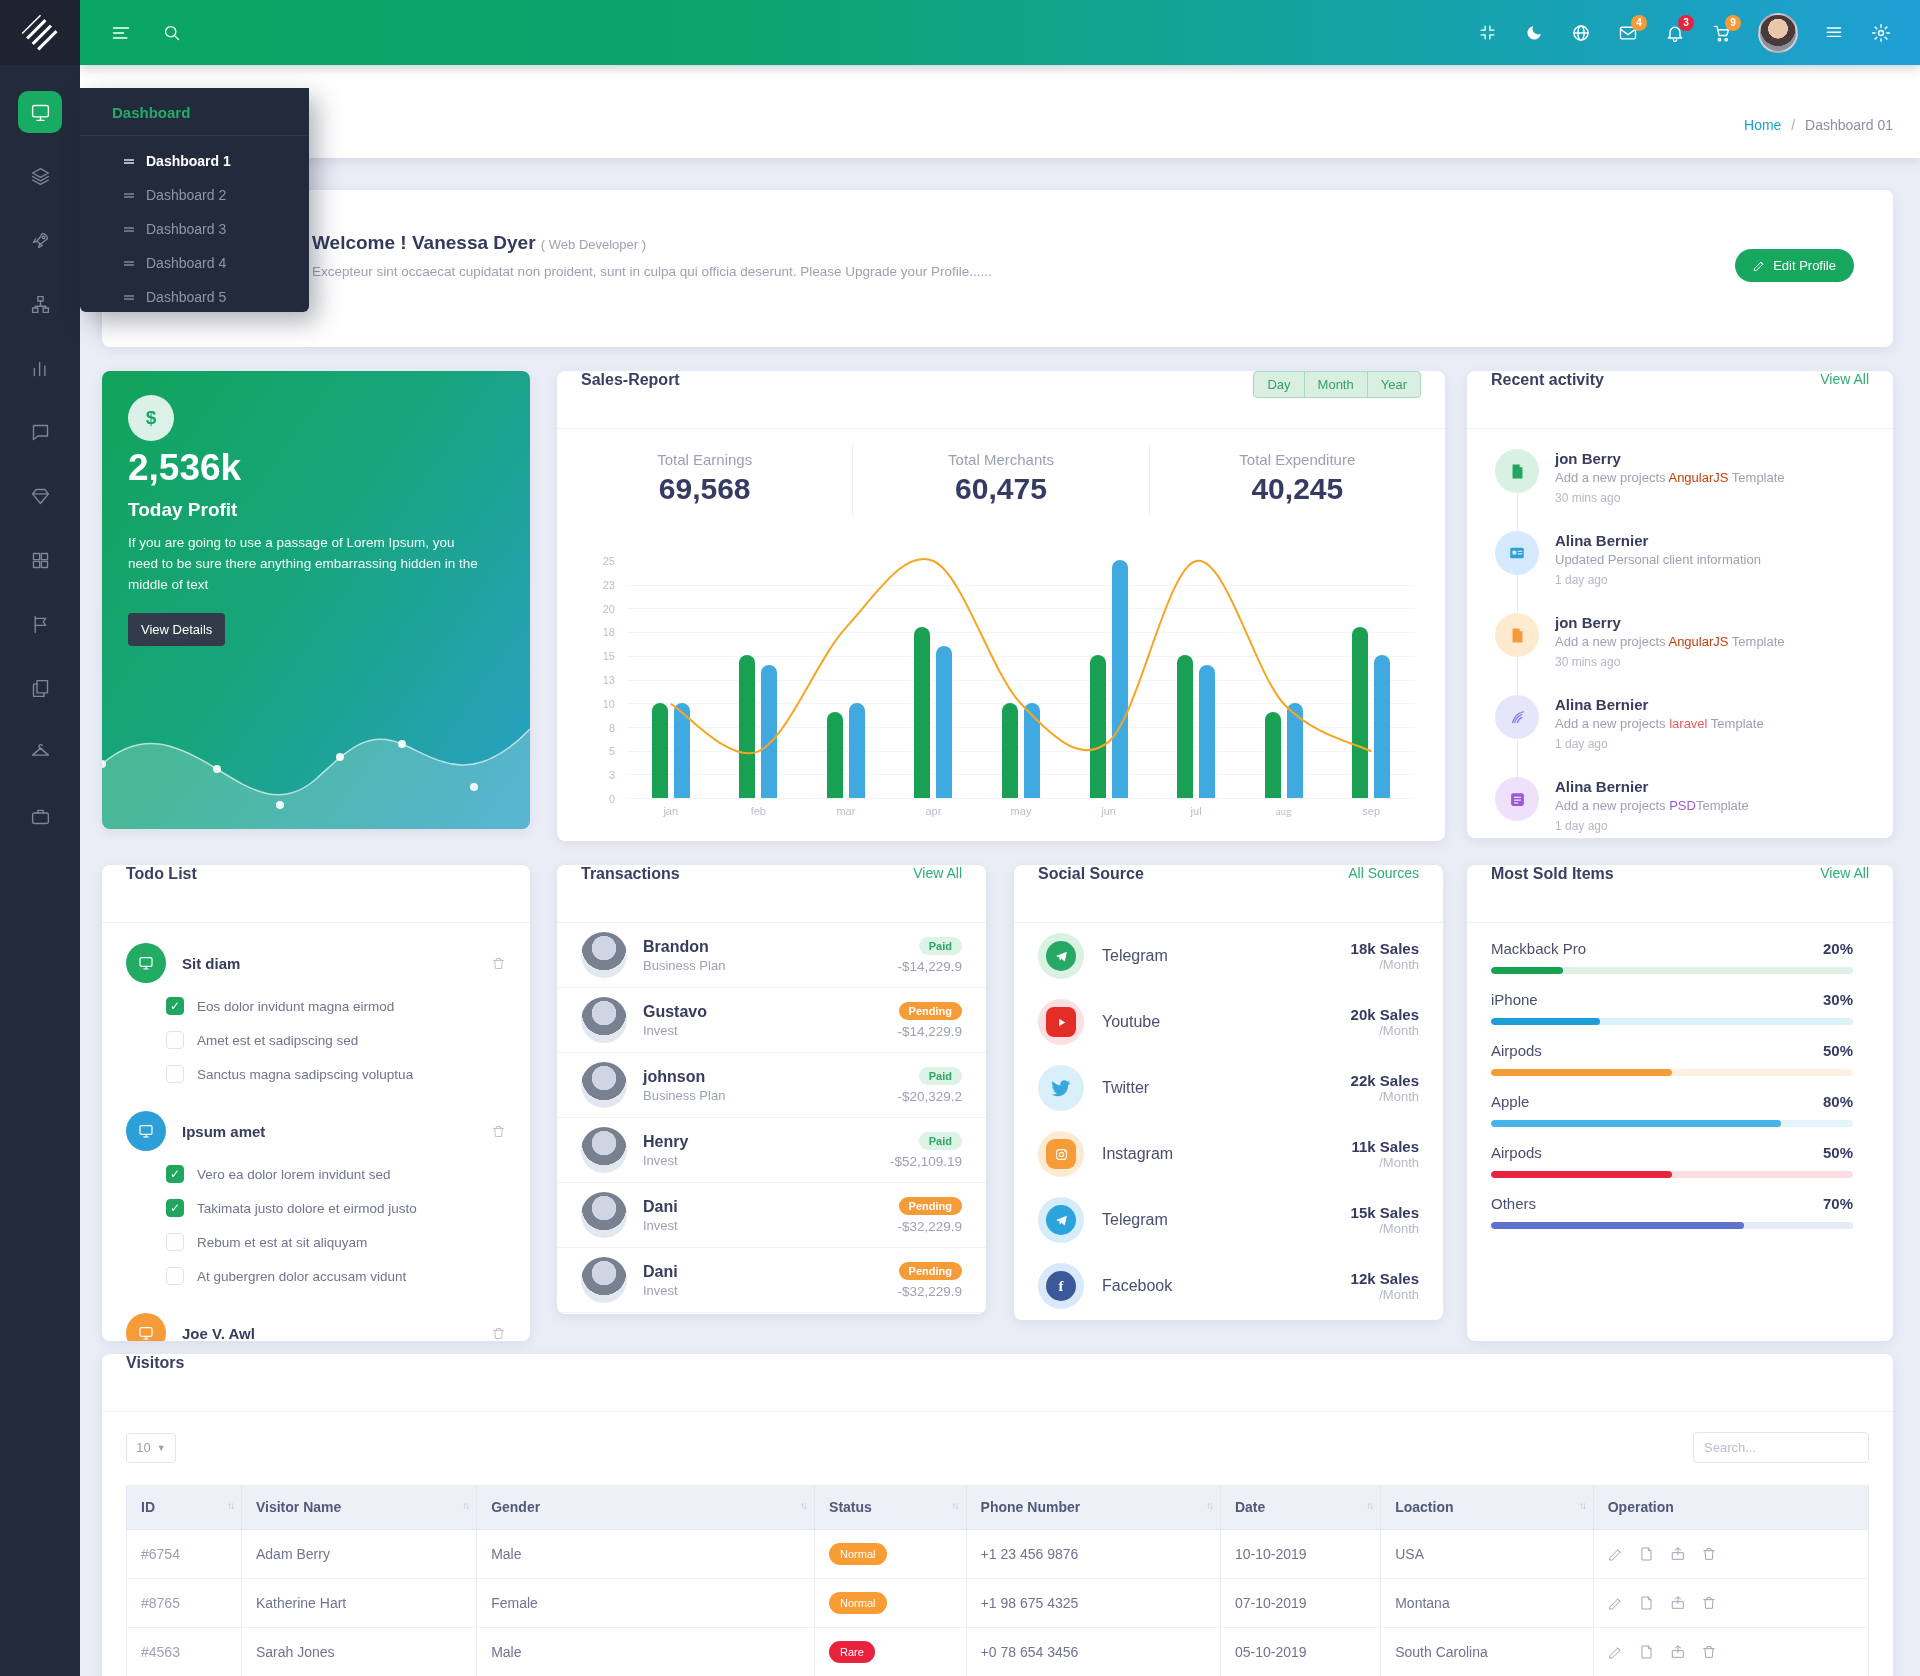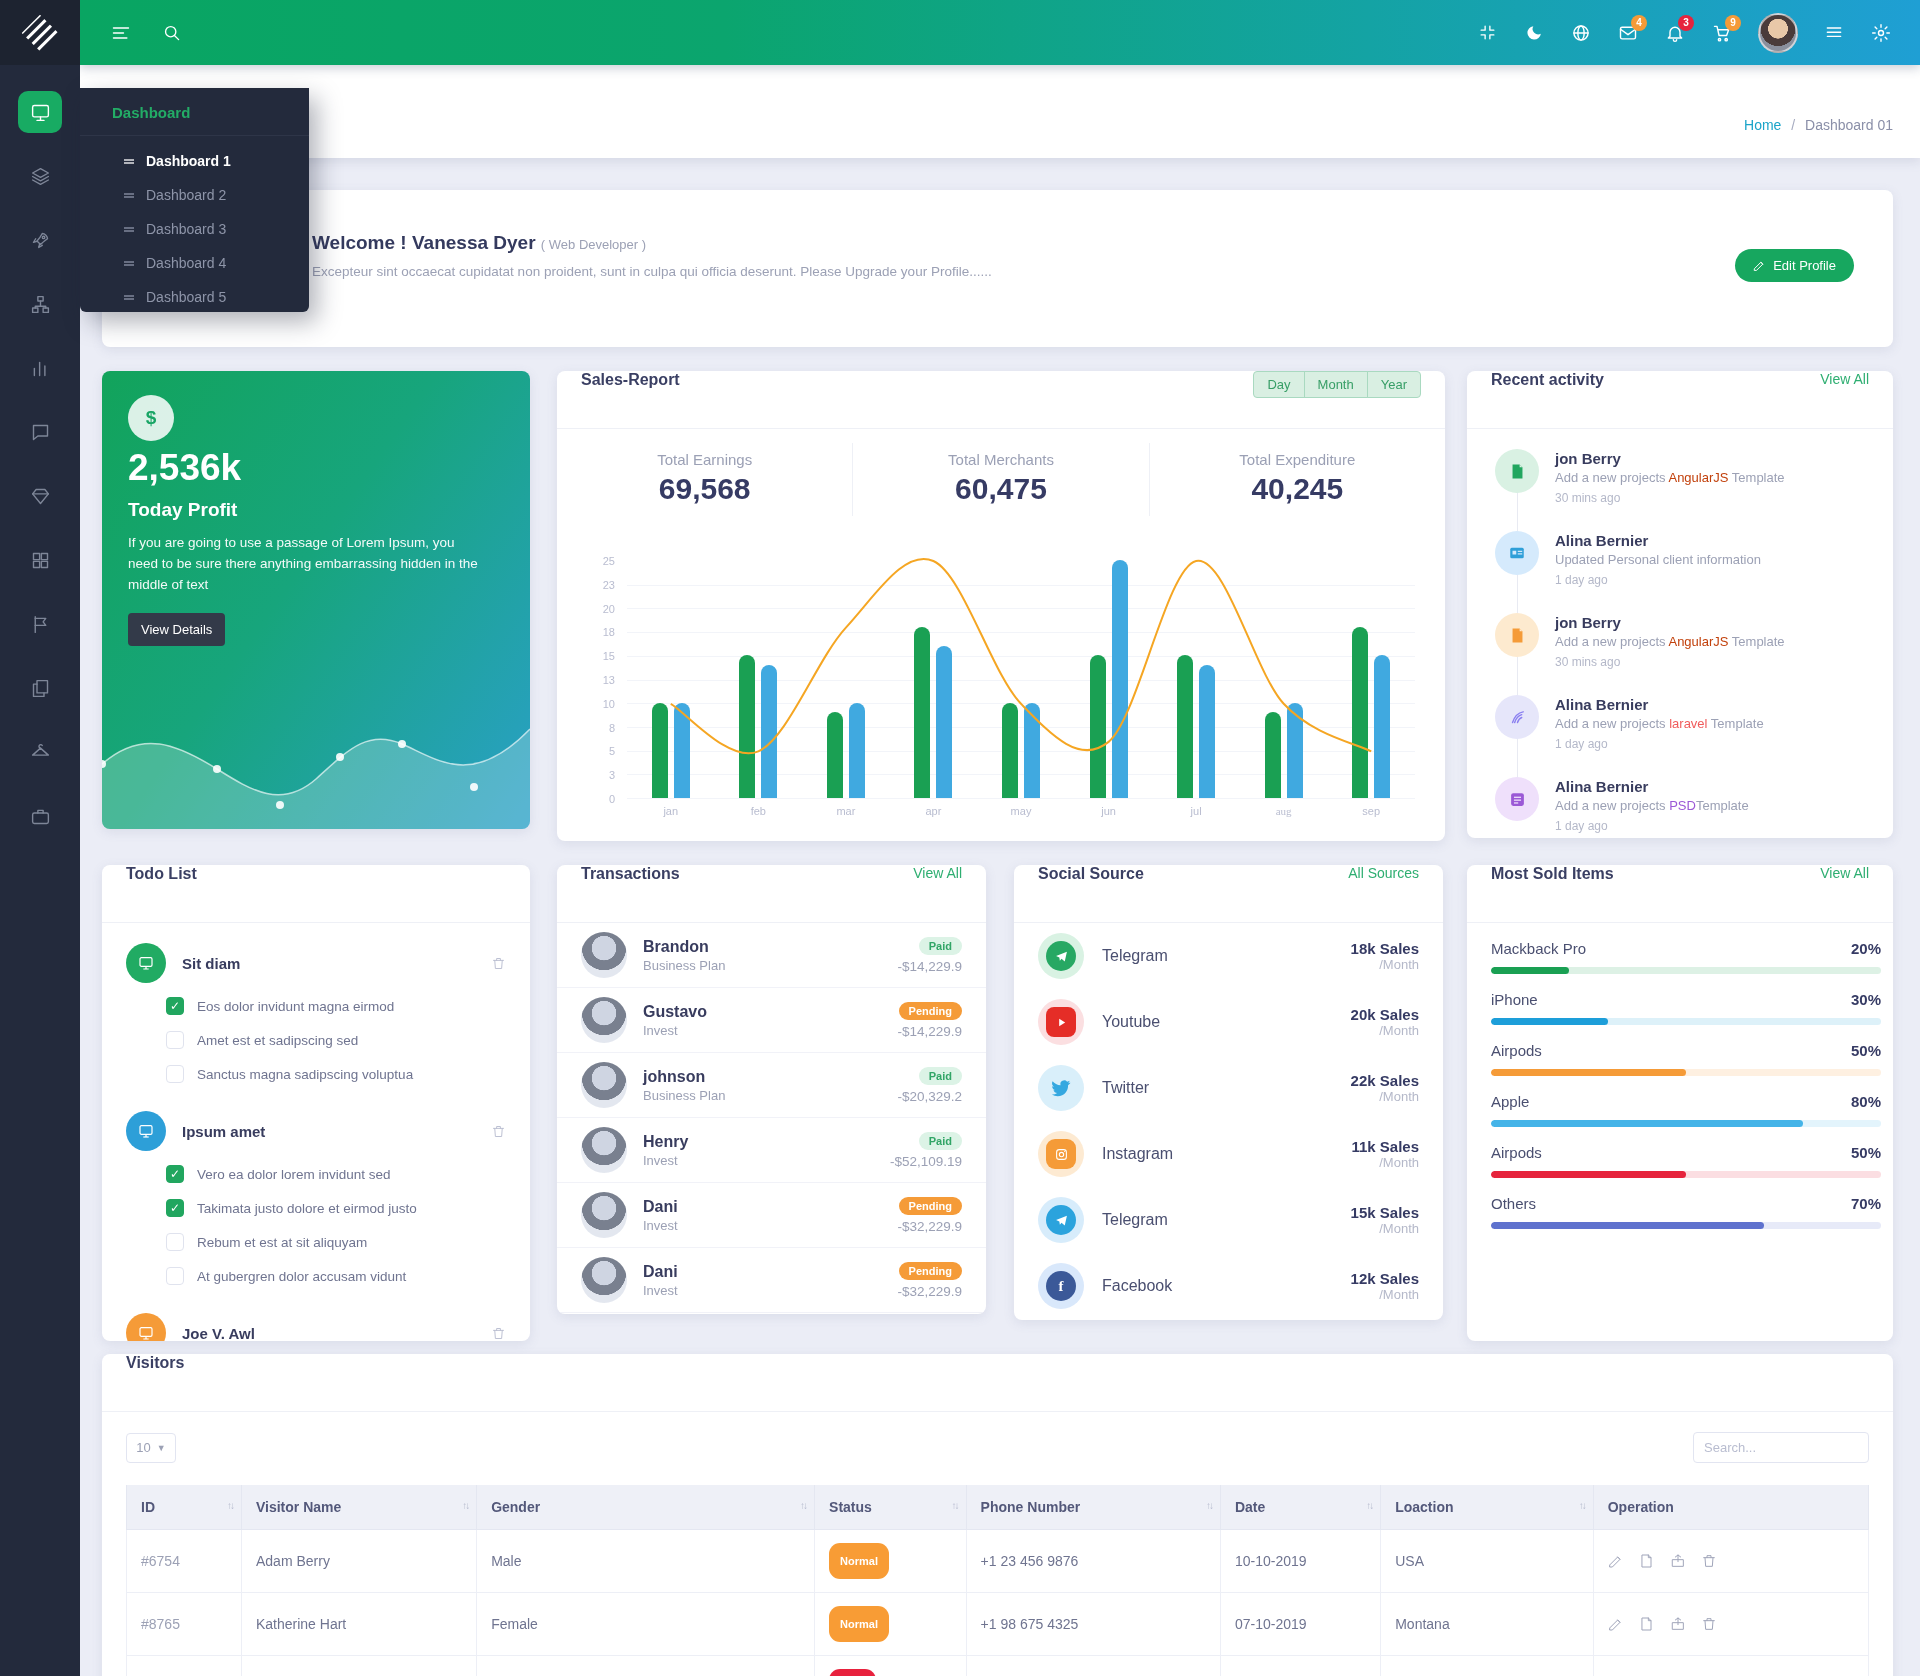--- a/index.html
+++ b/index.html
@@ -134,21 +134,21 @@
   .so-row{display:flex;align-items:center;padding:0 24px;height:66px}
   .so-circle{width:46px;height:46px;border-radius:50%;display:flex;align-items:center;justify-content:center;flex:none}
   .so-name{font-size:16px;color:#4a4f70;margin-left:18px}
   .so-right{margin-left:auto;text-align:right}
   .so-sales{font-size:15px;font-weight:bold;color:#363b64}
   .so-per{font-size:13px;color:#b4b8c9}
   .brandball{width:30px;height:30px;border-radius:50%;display:flex;align-items:center;justify-content:center;color:#fff;font-weight:bold}
 
   
   .most{left:1467px;top:865px;width:426px;height:476px;overflow:hidden}
-  .msi{padding:17px 12px 0 24px}
+  .msi{padding:17px 40px 0 24px}
   .msi-top{display:flex;justify-content:space-between;align-items:baseline}
   .msi-name{font-size:15px;color:#4a4f70}
   .msi-pct{font-size:15px;font-weight:bold;color:#363b64}
   .msi-track{height:7px;border-radius:4px;margin-top:10px;overflow:hidden}
   .msi-fill{height:100%;border-radius:4px}
 
   
   .visitors{left:102px;top:1354px;width:1791px;height:400px}
   .v-tools{display:flex;align-items:center;padding:20px 24px 16px}
   .psel{width:50px;height:30px;border:1px solid #e2e5f1;border-radius:4px;color:#9ca1b5;font-size:13px;
@@ -156,21 +156,21 @@
   .search{margin-left:auto}
   .search input{width:176px;height:31px;border:1px solid #e2e5f1;border-radius:4px;padding:0 10px;
     font-size:13px;color:#6f7490;font-family:inherit;outline:none}
   .search input::placeholder{color:#b9bdd0}
   table.vt{width:calc(100% - 48px);margin:6px 24px 0;border-collapse:collapse;table-layout:fixed}
   .vt th{background:#eef0f7;font-size:14px;color:#53587a;text-align:left;font-weight:bold;
     padding:14px 14px;border:1px solid #e4e7f1;border-top:none;position:relative;cursor:pointer}
   .vt th .sort{position:absolute;right:8px;top:15px;font-size:10px;color:#b6bace;letter-spacing:-2px}
   .vt td{font-size:14px;color:#6f7490;padding:13px 14px;border:1px solid #edeff6;background:#fff}
   .vt td.idc{color:#9ca1b5}
-  .spill{display:inline-block;font-size:11px;font-weight:bold;color:#fff;border-radius:11px;padding:12px 11px}
+  .spill{display:inline-block;font-size:11px;font-weight:normal;color:#fff;border-radius:11px;padding:5px 11px}
   .spill.normal{background:#f89c35}.spill.rare{background:#e8213d}
   .ops{display:flex;gap:15px;align-items:center}
   .ops .op{cursor:pointer;display:flex}
   .ops svg{stroke:#a0a5ba;fill:none;stroke-width:1.5;stroke-linecap:round;stroke-linejoin:round}
 
   
   .dropdown{position:absolute;left:80px;top:88px;width:229px;height:224px;background:#232a3c;z-index:60;
     border-radius:0 0 6px 6px;box-shadow:8px 10px 24px rgba(30,35,55,.35);padding:16px 0 0 0}
   .dd-title{color:#23ac66;font-size:15px;font-weight:bold;padding:0 0 14px 32px}
   .dd-div{height:1px;background:#2e3548}

